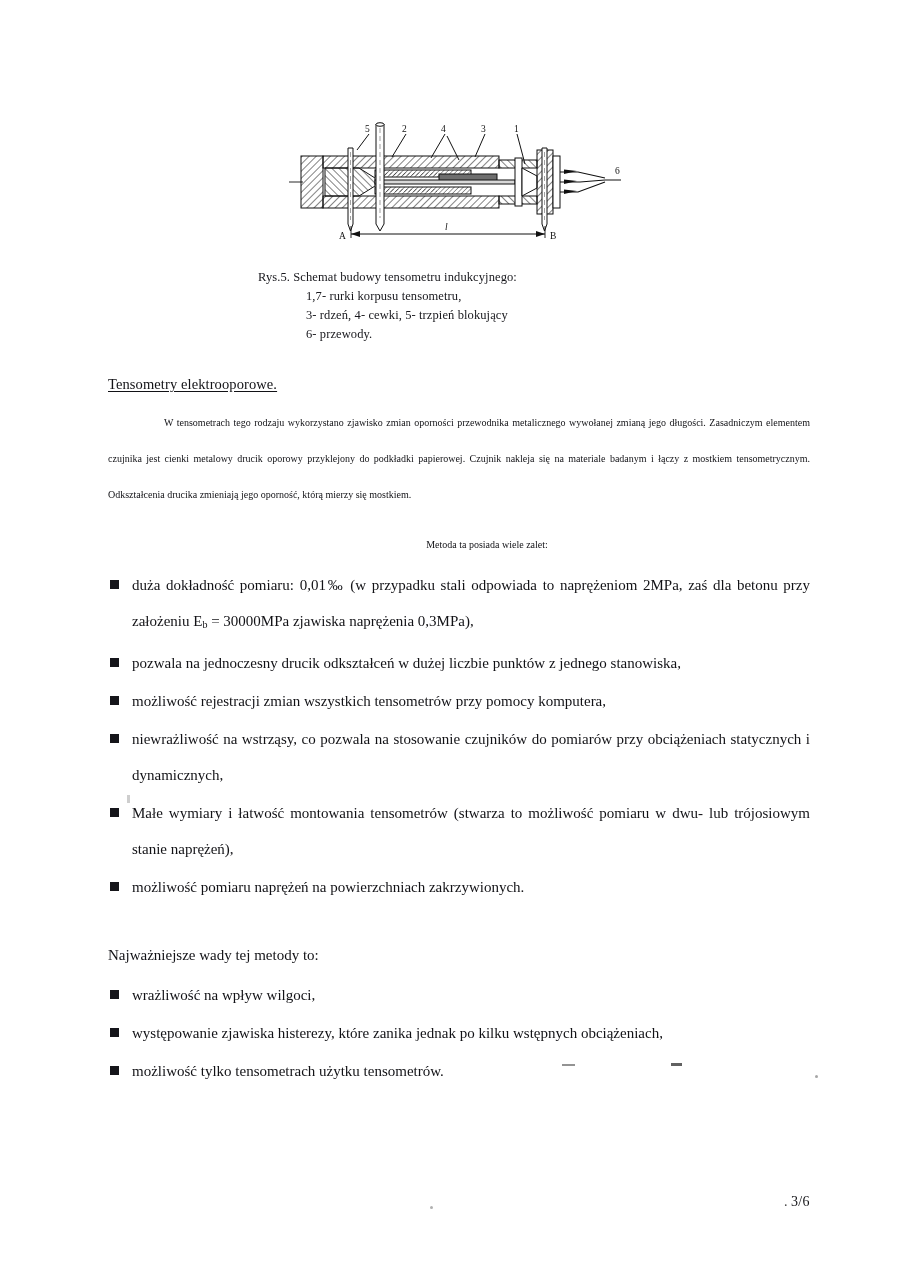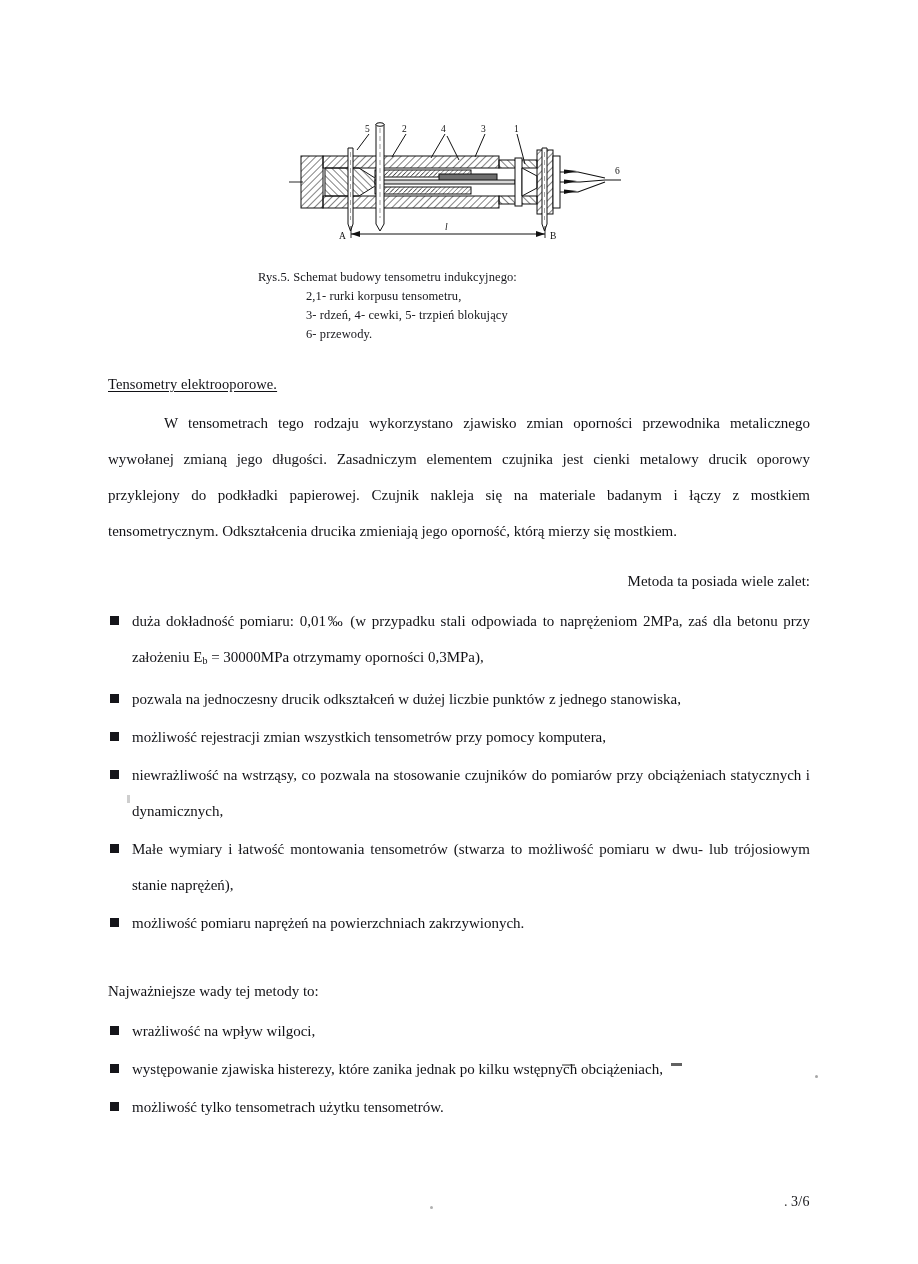--- a/index.html
+++ b/index.html
@@ -59,31 +59,31 @@
     font-weight: normal;
     margin: 0;
     padding: 0;
     line-height: 1.2;
     text-decoration: underline;
     text-underline-offset: 2px;
     color: #121216;
     letter-spacing: .1px;
   }
   p.para {
-    font-size: 15px;
+    font-size: 10px;
     line-height: 36px;
     margin: 12px 0 0 0;
     text-align: justify;
     text-indent: 56px;
     color: #121216;
     hyphens: none;
   }
   p.para.lead-in {
     margin-top: 14px;
-    text-align: right;
+    text-align: center;
   }
   p.plain {
     font-size: 15px;
     line-height: 36px;
     margin: 0;
     text-indent: 0;
     text-align: left;
     color: #121216;
   }
 
@@ -270,37 +270,37 @@
         <text x="225" y="20">1</text>
         <text x="326" y="62">6</text>
         <text x="50" y="127">A</text>
         <text x="261" y="127">B</text>
         <text x="156" y="118" font-style="italic">l</text>
       </g>
     </svg>
 
     <div class="figure-caption">
       <span class="cap-line">Rys.5. Schemat budowy tensometru indukcyjnego:</span>
-      <span class="cap-line indent">2,1- rurki korpusu tensometru,</span>
+      <span class="cap-line indent">1,7- rurki korpusu tensometru,</span>
       <span class="cap-line indent">3- rdzeń, 4- cewki, 5- trzpień blokujący</span>
       <span class="cap-line indent">6- przewody.</span>
     </div>
   </div>
 
   <div class="body">
 
     <h2 class="section-heading">Tensometry elektrooporowe.</h2>
 
     <p class="para">W tensometrach tego rodzaju wykorzystano zjawisko zmian oporności przewodnika metalicznego wywołanej zmianą jego długości. Zasadniczym elementem czujnika jest cienki metalowy drucik oporowy przyklejony do podkładki papierowej. Czujnik nakleja się na materiale badanym i łączy z mostkiem tensometrycznym. Odkształcenia drucika zmieniają jego oporność, którą mierzy się mostkiem.</p>
 
     <p class="para lead-in">Metoda ta posiada wiele zalet:</p>
 
     <ul class="blist">
       <li>
-        <span class="marker"></span><span>duża dokładność pomiaru: 0,01‰ (w przypadku stali odpowiada to naprężeniom 2MPa, zaś dla betonu przy założeniu E</span><sub class="sb">b</sub><span> = 30000MPa otrzymamy oporności 0,3MPa),</span>
+        <span class="marker"></span><span>duża dokładność pomiaru: 0,01‰ (w przypadku stali odpowiada to naprężeniom 2MPa, zaś dla betonu przy założeniu E</span><sub class="sb">b</sub><span> = 30000MPa zjawiska naprężenia 0,3MPa),</span>
       </li>
       <li class="nojustify">
         <span class="marker"></span><span>pozwala na jednoczesny drucik odkształceń w dużej liczbie punktów z jednego stanowiska,</span>
       </li>
       <li class="nojustify">
         <span class="marker"></span><span>możliwość rejestracji zmian wszystkich tensometrów przy pomocy komputera,</span>
       </li>
       <li>
         <span class="marker"></span><span>niewrażliwość na wstrząsy, co pozwala na stosowanie czujników do pomiarów przy obciążeniach statycznych i dynamicznych,</span>
       </li>

